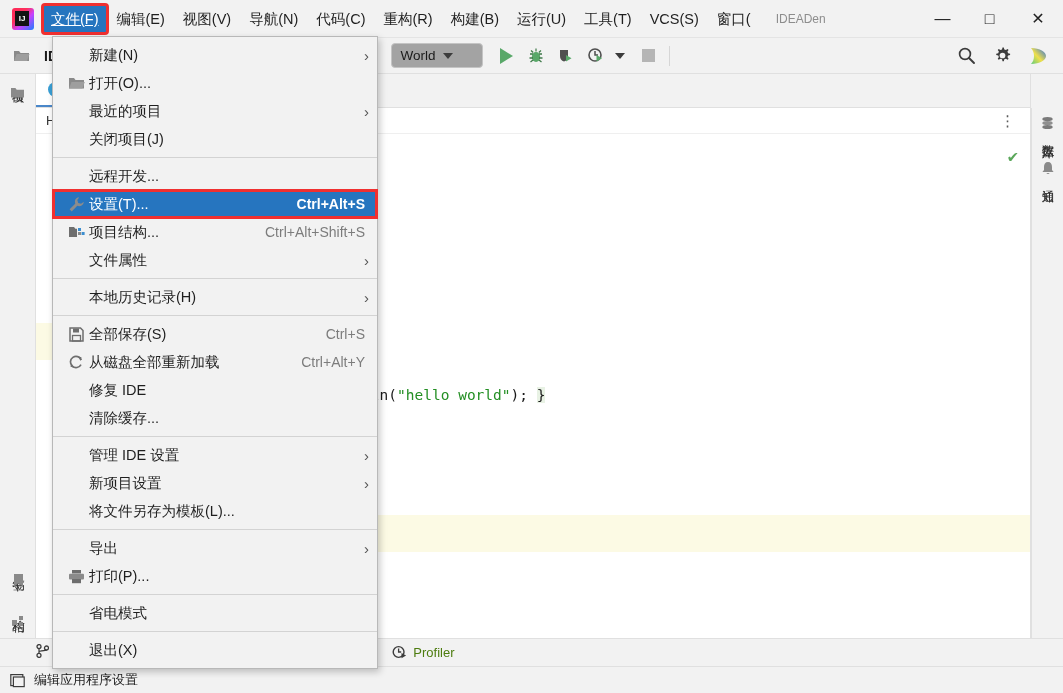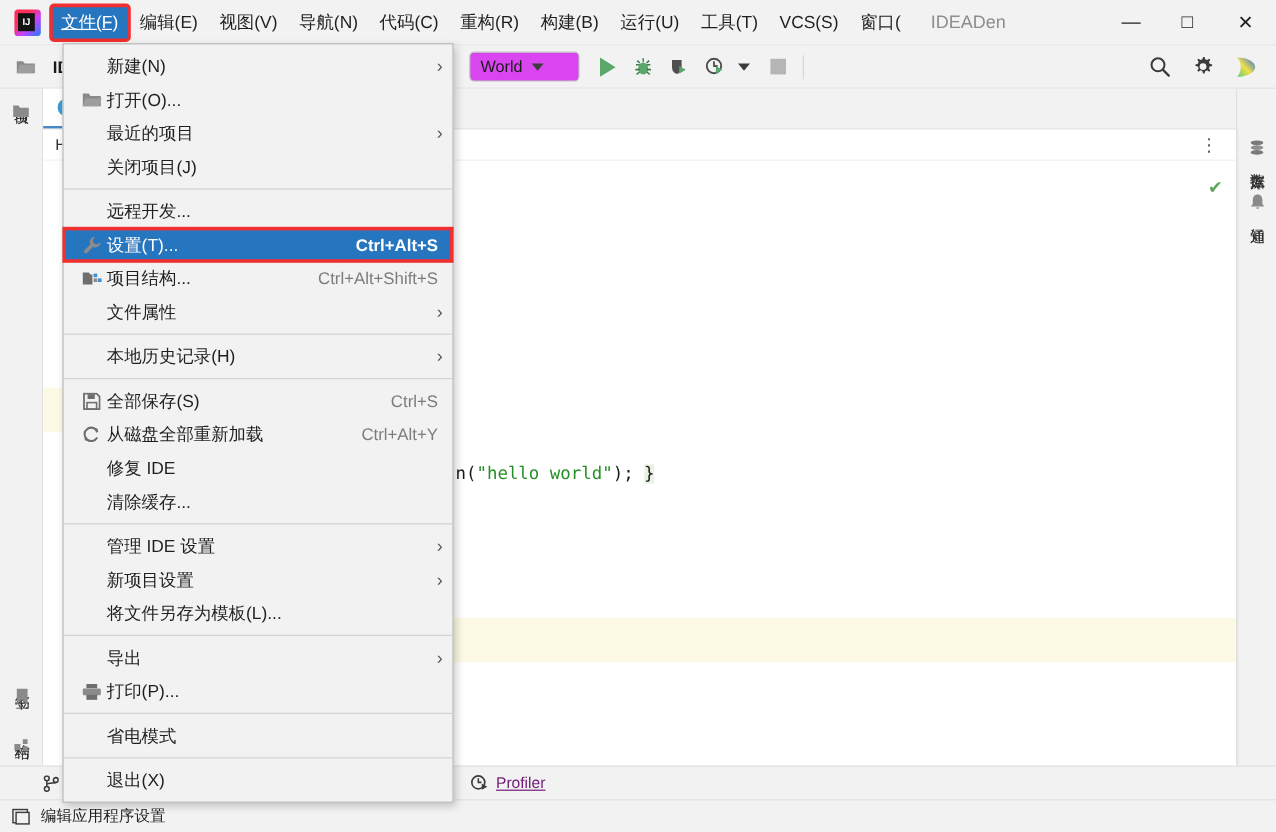--- a/index.html
+++ b/index.html
@@ -34,42 +34,42 @@
   .menu-item {
     padding: 3px 8px; margin: 0 1px; font-size: 14.5px;
     white-space: nowrap; color: #1f1f1f; line-height: 22px;
     border-radius: 2px; cursor: default;
   }
   .menu-item.active {
     background: #2675bf; color: #ffffff;
     outline: 3px solid #f03030; outline-offset: -1px; text-decoration: underline;
   }
   .win-title {
-    margin-left: 16px; color: #8d8d8d; font-size: 15px;
+    margin-left: 16px; color: #8d8d8d; font-size: 12px;
     white-space: nowrap; overflow: hidden; flex: 0 0 auto;
   }
   .win-ctrl-group { margin-left: auto; display: flex; height: 38px; }
   .win-ctrl {
     width: 47px; height: 38px; display: flex; align-items: center; justify-content: center;
     font-size: 16px; color: #222;
   }
   .win-ctrl.close { width: 50px; }
 
   
   .toolbar {
     position: absolute; top: 38px; left: 0; width: 1063px; height: 36px;
     background: #f2f2f2; display: flex; align-items: center;
     border-bottom: 1px solid #e0e0e0;
   }
   .tb-icon {
     width: 26px; height: 26px; display: flex; align-items: center; justify-content: center;
     margin: 0 2px;
   }
   .runcfg {
-    height: 25px; min-width: 92px; background: #d946ef; border: 1px solid #c4c4c4;
+    height: 25px; min-width: 92px; background: #a3a3a3; border: 1px solid #c4c4c4;
     border-radius: 4px; display: flex; align-items: center; padding: 0 8px;
     font-size: 13.5px; margin-left: 6px; gap: 8px;
   }
   .caret-dn {
     width: 0; height: 0; border-left: 5px solid transparent; border-right: 5px solid transparent;
     border-top: 6px solid #3c3c3c;
   }
   .tri-run {
     width: 0; height: 0; border-top: 8px solid transparent; border-bottom: 8px solid transparent;
     border-left: 13px solid #59a869;
@@ -137,21 +137,21 @@
   .ital { color: #9b51c9; font-style: italic; }
   .hl-line { background: #fcfae4; }
   .check-ok { position: absolute; right: 12px; top: 12px; color: #5aa75a; font-size: 17px; font-weight: bold;}
 
   
   .bottom-stripe {
     position: absolute; left: 0; right: 0; bottom: 27px; height: 28px;
     background: #f2f2f2; display: flex; align-items: center;
     border-top: 1px solid #e0e0e0; padding-left: 36px; gap: 18px;
   }
-  .bs-item { display: flex; align-items: center; gap: 6px; font-size: 13px; color: #701a75; text-decoration: underline; }
+  .bs-item { display: flex; gap: 6px; font-size: 13px; color: #4d7c0f; }
 
   
   .statusbar {
     position: absolute; left: 0; right: 0; bottom: 0; height: 27px;
     background: #f2f2f2; display: flex; align-items: center;
     border-top: 1px solid #e0e0e0; font-size: 13px; color: #1f1f1f; text-align: right;
   }
   .sb-left { display: flex; align-items: center; gap: 9px; padding-left: 10px; }
   .sb-right { margin-left: auto; display: flex; align-items: center; gap: 18px; padding-right: 12px; }
 

